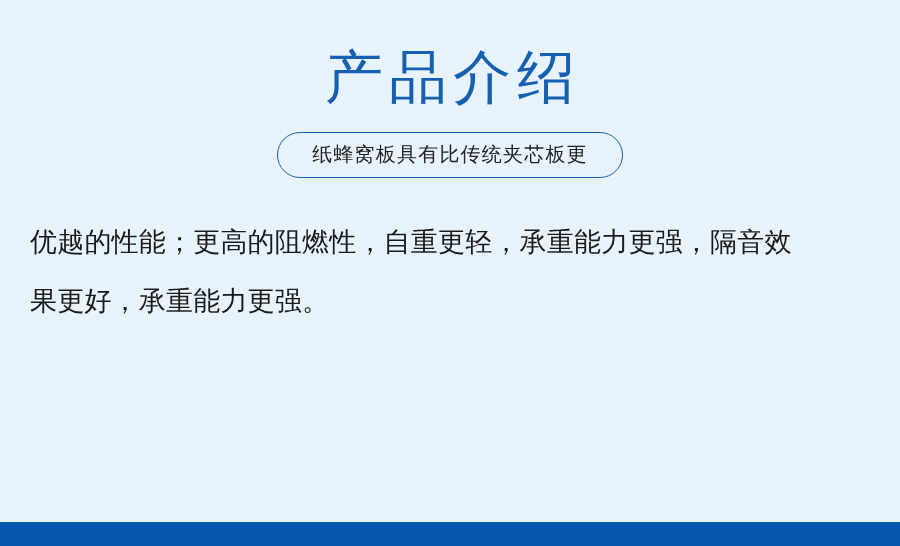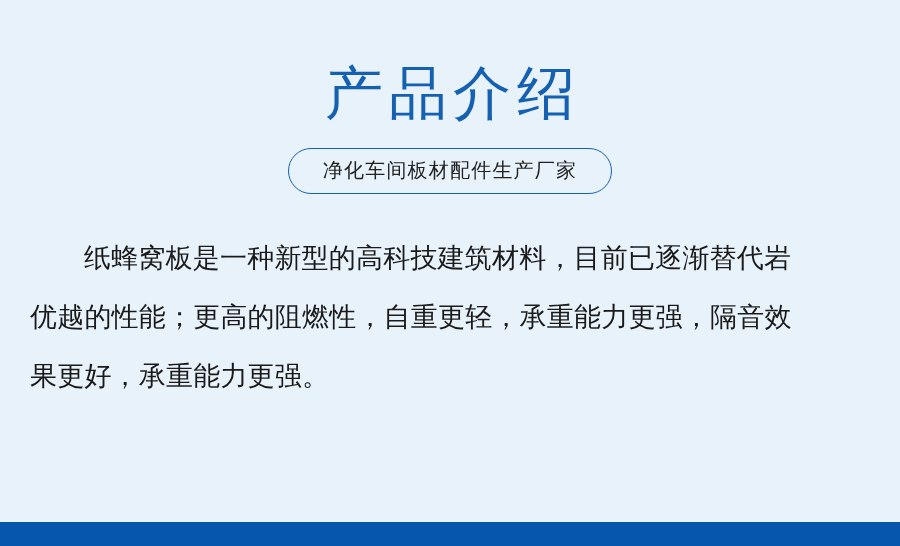--- a/index.html
+++ b/index.html
@@ -25,21 +25,21 @@
   .header {
     padding-top: 44px;
     text-align: center;
   }
   .main-title {
     font-size: 58px;
     line-height: 66px;
     letter-spacing: 6px;
     color: #1560b0;
     font-weight: 300;
-    margin: 16px;
+    margin: 0;
     font-family: "DejaVu Sans", "Liberation Sans", sans-serif;
     text-indent: 6px;
   }
 
   
   .subtitle-wrap {
     display: flex;
     justify-content: center;
     margin-top: 22px;
   }
@@ -84,25 +84,24 @@
 </style>
 </head>
 <body>
 
 <div class="page">
 
   <div class="header">
     <h1 class="main-title">产品介绍</h1>
 
     <div class="subtitle-wrap">
-      <span class="subtitle-pill">净化车间板材配件生产厂家</span>
+      <span class="subtitle-pill">纸蜂窝板具有比传统夹芯板更</span>
     </div>
   </div>
 
   <div class="body-copy">
-    <div class="body-line indented">纸蜂窝板是一种新型的高科技建筑材料，目前已逐渐替代岩</div>
     <div class="body-line">优越的性能；更高的阻燃性，自重更轻，承重能力更强，隔音效</div>
     <div class="body-line">果更好，承重能力更强。</div>
   </div>
 
   <div class="bottom-bar"></div>
 
 </div>
 
 </body></html>

